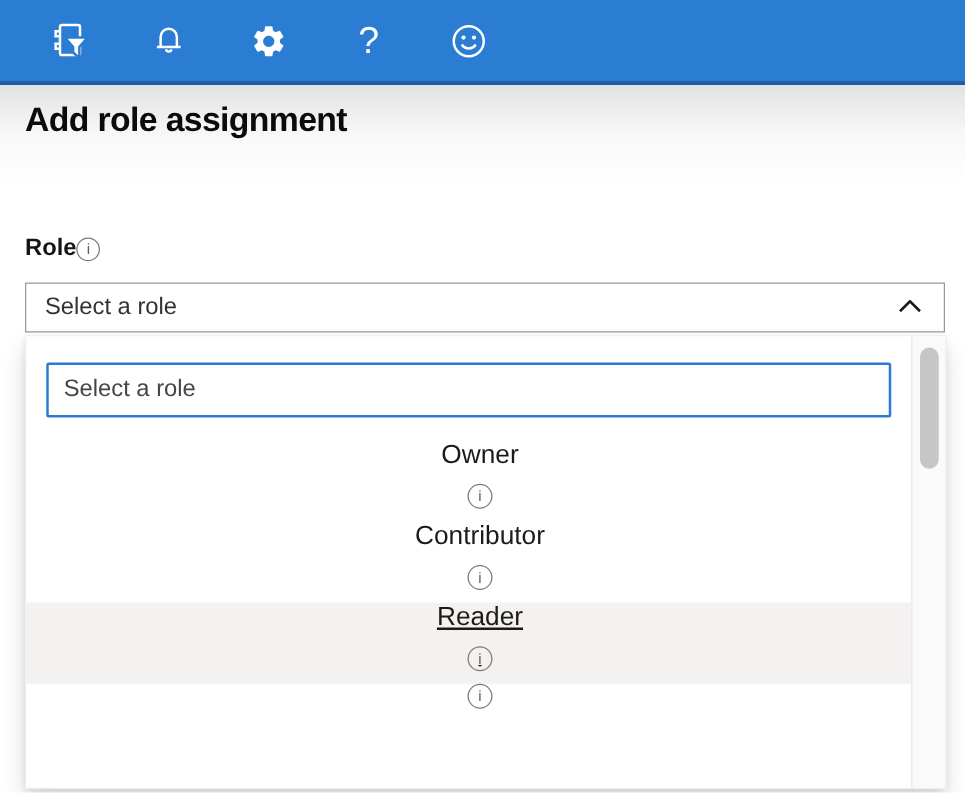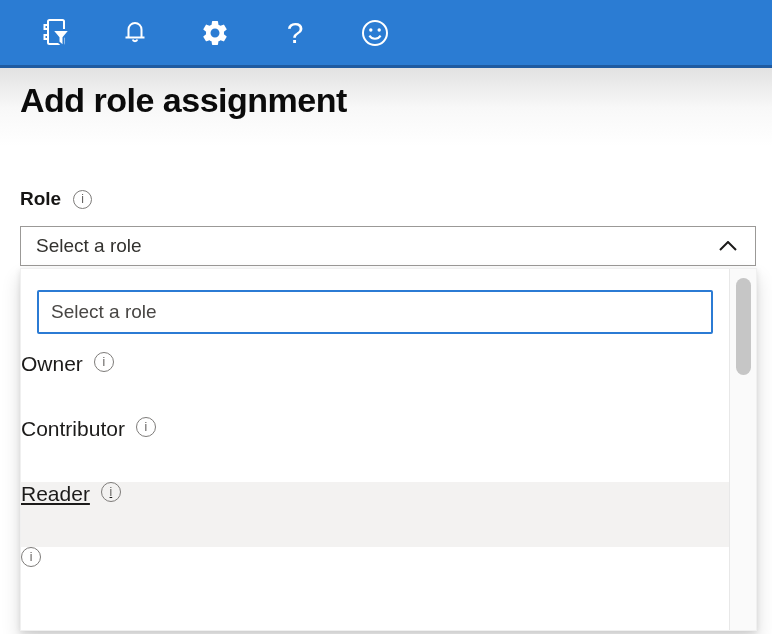--- a/index.html
+++ b/index.html
@@ -21,25 +21,25 @@
     font-family:"Liberation Sans", sans-serif;
   }
 
   
   .page {
     position:relative; height:563px;
     background:linear-gradient(to bottom, #e2e2e2 0px, #f8f8f8 40px, #ffffff 78px);
   }
   .page-title {
     position:absolute; left:20px; top:13px;
-    font-size:34px; font-weight:bold; color:#0b0b0b; letter-spacing:-0.5px;
+    font-size:27px; font-weight:bold; color:#0b0b0b; letter-spacing:-0.5px;
   }
   .role-row {
     position:absolute; left:20px; top:120px;
-    display:flex; align-items:center; gap:12px;
+    display:flex; align-items:center; 
   }
   .role-label { font-size:19px; font-weight:bold; color:#161514; }
 
   .info-icon {
     width:20px; height:20px; border:1px solid #7d7b79; border-radius:50%;
     display:inline-flex; align-items:center; justify-content:center;
     color:#605e5c; font-size:12px; line-height:1; flex:0 0 auto;
     background:transparent;
   }
   .info-icon.small { width:19px; height:19px; }
@@ -62,22 +62,22 @@
   .dropdown-search {
     position:absolute; left:16px; top:21px; width:676px; height:44px;
     border:2px solid #2b7bd4; border-radius:2px; background:#fff;
     font-size:19px; padding:0 10px 0 12px; color:#1b1a19; outline:none;
     font-family:"Liberation Sans", sans-serif;
   }
   .dropdown-search::placeholder { color:#484644; opacity:1; }
 
   .options { position:absolute; left:0; top:83px; width:710px; }
   .option {
-    height:65px; display:flex; gap:11px;
-    padding-left:0; cursor:pointer; font-size:21px; color:#1c1b1a;
+    height:65px; display:flex; align-items:center; gap:11px;
+    padding-left:16px; cursor:pointer; font-size:21px; color:#1c1b1a;flex-direction:column;
   }
   .option.highlighted { background:#f3f2f1;text-decoration:underline; }
 
   
   .scroll-track {
     position:absolute; right:0; top:0; width:27px; height:100%;
     background:#fafafa; border-left:1px solid #e8e8e8;
   }
   .scroll-thumb {
     position:absolute; left:6px; top:9px; width:15px; height:97px;

